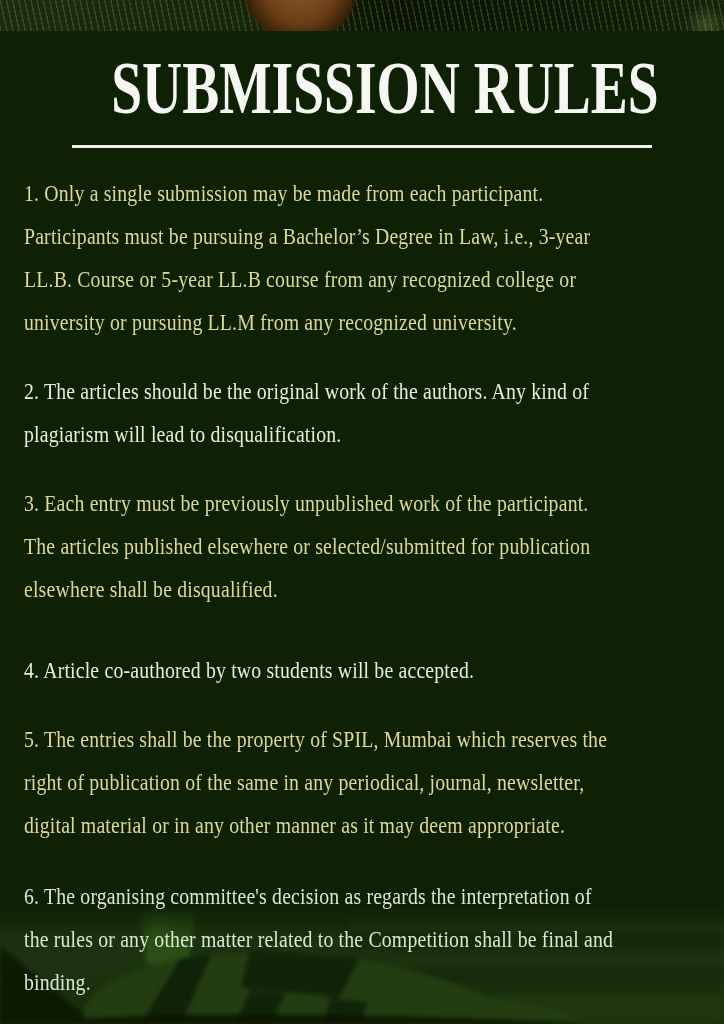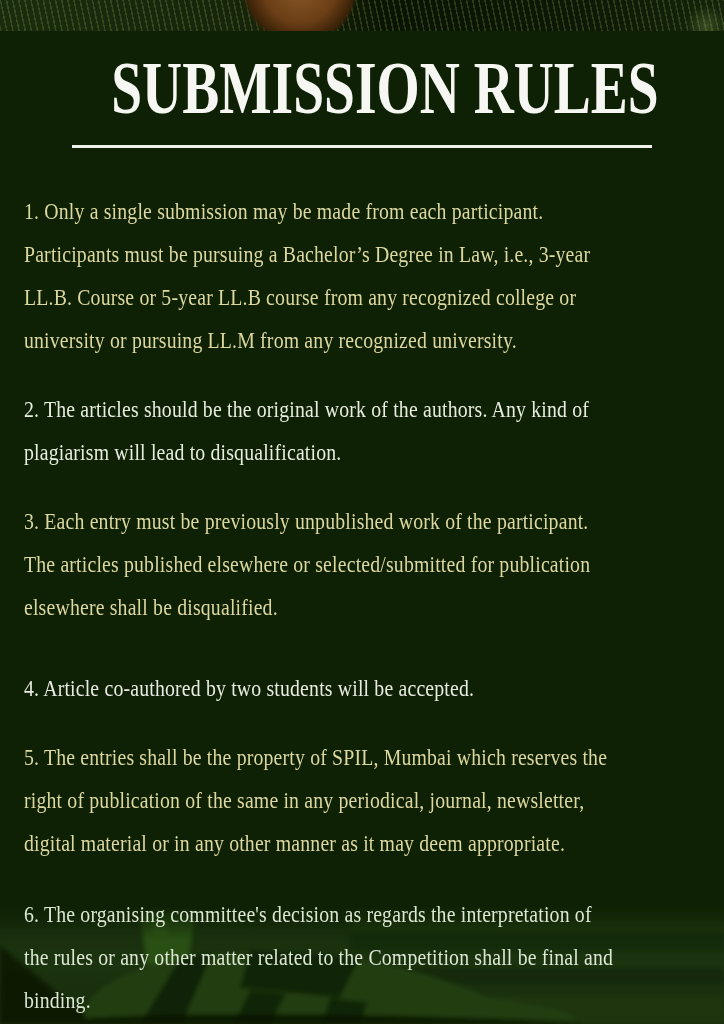--- a/index.html
+++ b/index.html
@@ -43,21 +43,21 @@
     transform-origin: center top;
   }
   .divider {
     position: absolute; top: 145px; left: 72px;
     width: 580px; height: 3px;
     background: #eef2ea; z-index: 3;
   }
 
   
   .content {
-    position: absolute; top: 190px; left: 24px;
+    position: absolute; top: 172px; left: 24px;
     width: 700px; z-index: 3;
   }
   p.rule {
     margin: 0 0 26px 0;
     font-size: 23px;
     line-height: 43px;
     letter-spacing: 0.2px;
     white-space: pre-line;
     transform: scaleX(0.86);
     transform-origin: left top;

